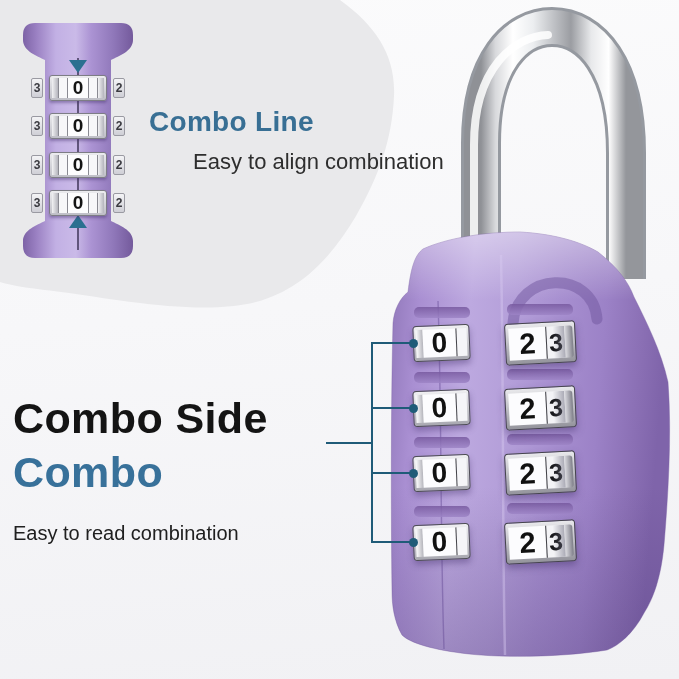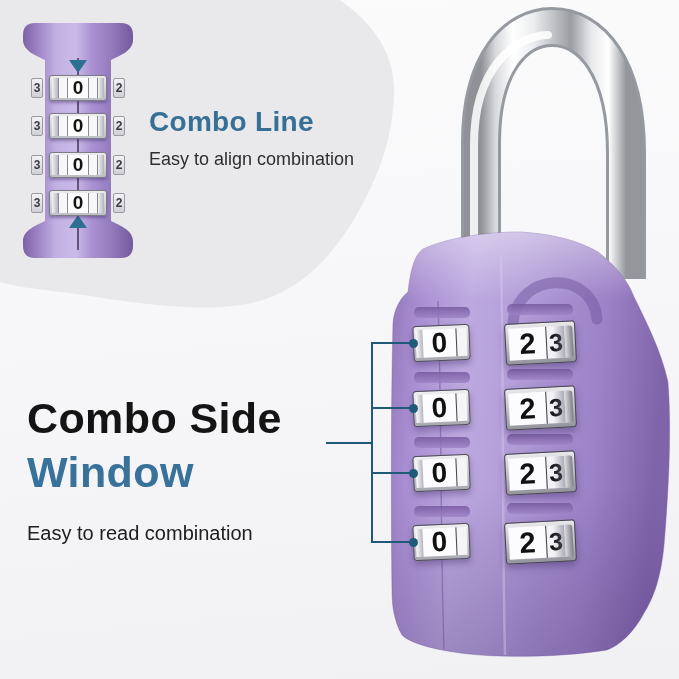--- a/index.html
+++ b/index.html
@@ -24,22 +24,22 @@
   .cl-blank{width:8px;background:#f7f7f9;border-left:1px solid #8a8a92;border-right:1px solid #8a8a92;}
   .cl-digit{flex:1;background:#fdfdfe;display:flex;align-items:center;justify-content:center;
     font-size:19px;font-weight:700;color:#141414;}
   .cl-tab{position:absolute;width:12px;height:20px;background:linear-gradient(180deg,#f4f4f6,#cfcfd6);
     border:1px solid #9a9aa2;border-radius:2px;display:flex;align-items:center;justify-content:center;
     font-size:12px;font-weight:700;color:#3a3a40;overflow:hidden;box-sizing:border-box;}
 
   
   .callout-top{position:absolute;left:149px;top:106px;}
   .ct-title{font-size:28px;font-weight:700;color:#386f94;letter-spacing:.3px;}
-  .ct-sub{margin-top:11px;font-size:18px;color:#2e2e2e;}
-  .callout-left{position:absolute;left:27px;top:391px;}
+  .ct-sub{margin-top:11px;font-size:22px;color:#2e2e2e;margin-left:44px;}
+  .callout-left{position:absolute;left:13px;top:391px;}
   .clft-t1{font-size:43px;font-weight:700;color:#141414;letter-spacing:.4px;line-height:1.26;}
   .clft-t2{font-size:43px;font-weight:700;color:#38719a;letter-spacing:.4px;line-height:1.26;}
   .clft-sub{margin-top:23px;font-size:20px;color:#202020;}
 
   
   .lock-svg{position:absolute;left:385px;top:5px;}
   .recess{position:absolute;height:11px;border-radius:5px;
     background:linear-gradient(180deg,#77599f,#9d84c6);opacity:.85;}
   .m-win{position:absolute;left:413px;width:57px;height:36px;border:1px solid #4e4e55;border-radius:4px;
     background:linear-gradient(180deg,#f0f0f2,#a8a8b0);box-shadow:0 4px 6px rgba(80,60,120,.45);
@@ -288,17 +288,17 @@
   <div class="pline" style="left:372px;top:407px;width:39px;height:2.2px"></div>
   <div class="pline" style="left:372px;top:472px;width:39px;height:2.2px"></div>
   <div class="pline" style="left:372px;top:541px;width:39px;height:2.2px"></div>
   <div class="pdot" style="left:409px;top:339px"></div>
   <div class="pdot" style="left:409px;top:404px"></div>
   <div class="pdot" style="left:409px;top:469px"></div>
   <div class="pdot" style="left:409px;top:538px"></div>
 
   <div class="callout-left">
     <div class="clft-t1">Combo Side</div>
-    <div class="clft-t2">Window</div>
+    <div class="clft-t2">Combo</div>
     <div class="clft-sub">Easy to read combination</div>
   </div>
 
 </div>
 
 </body></html>

